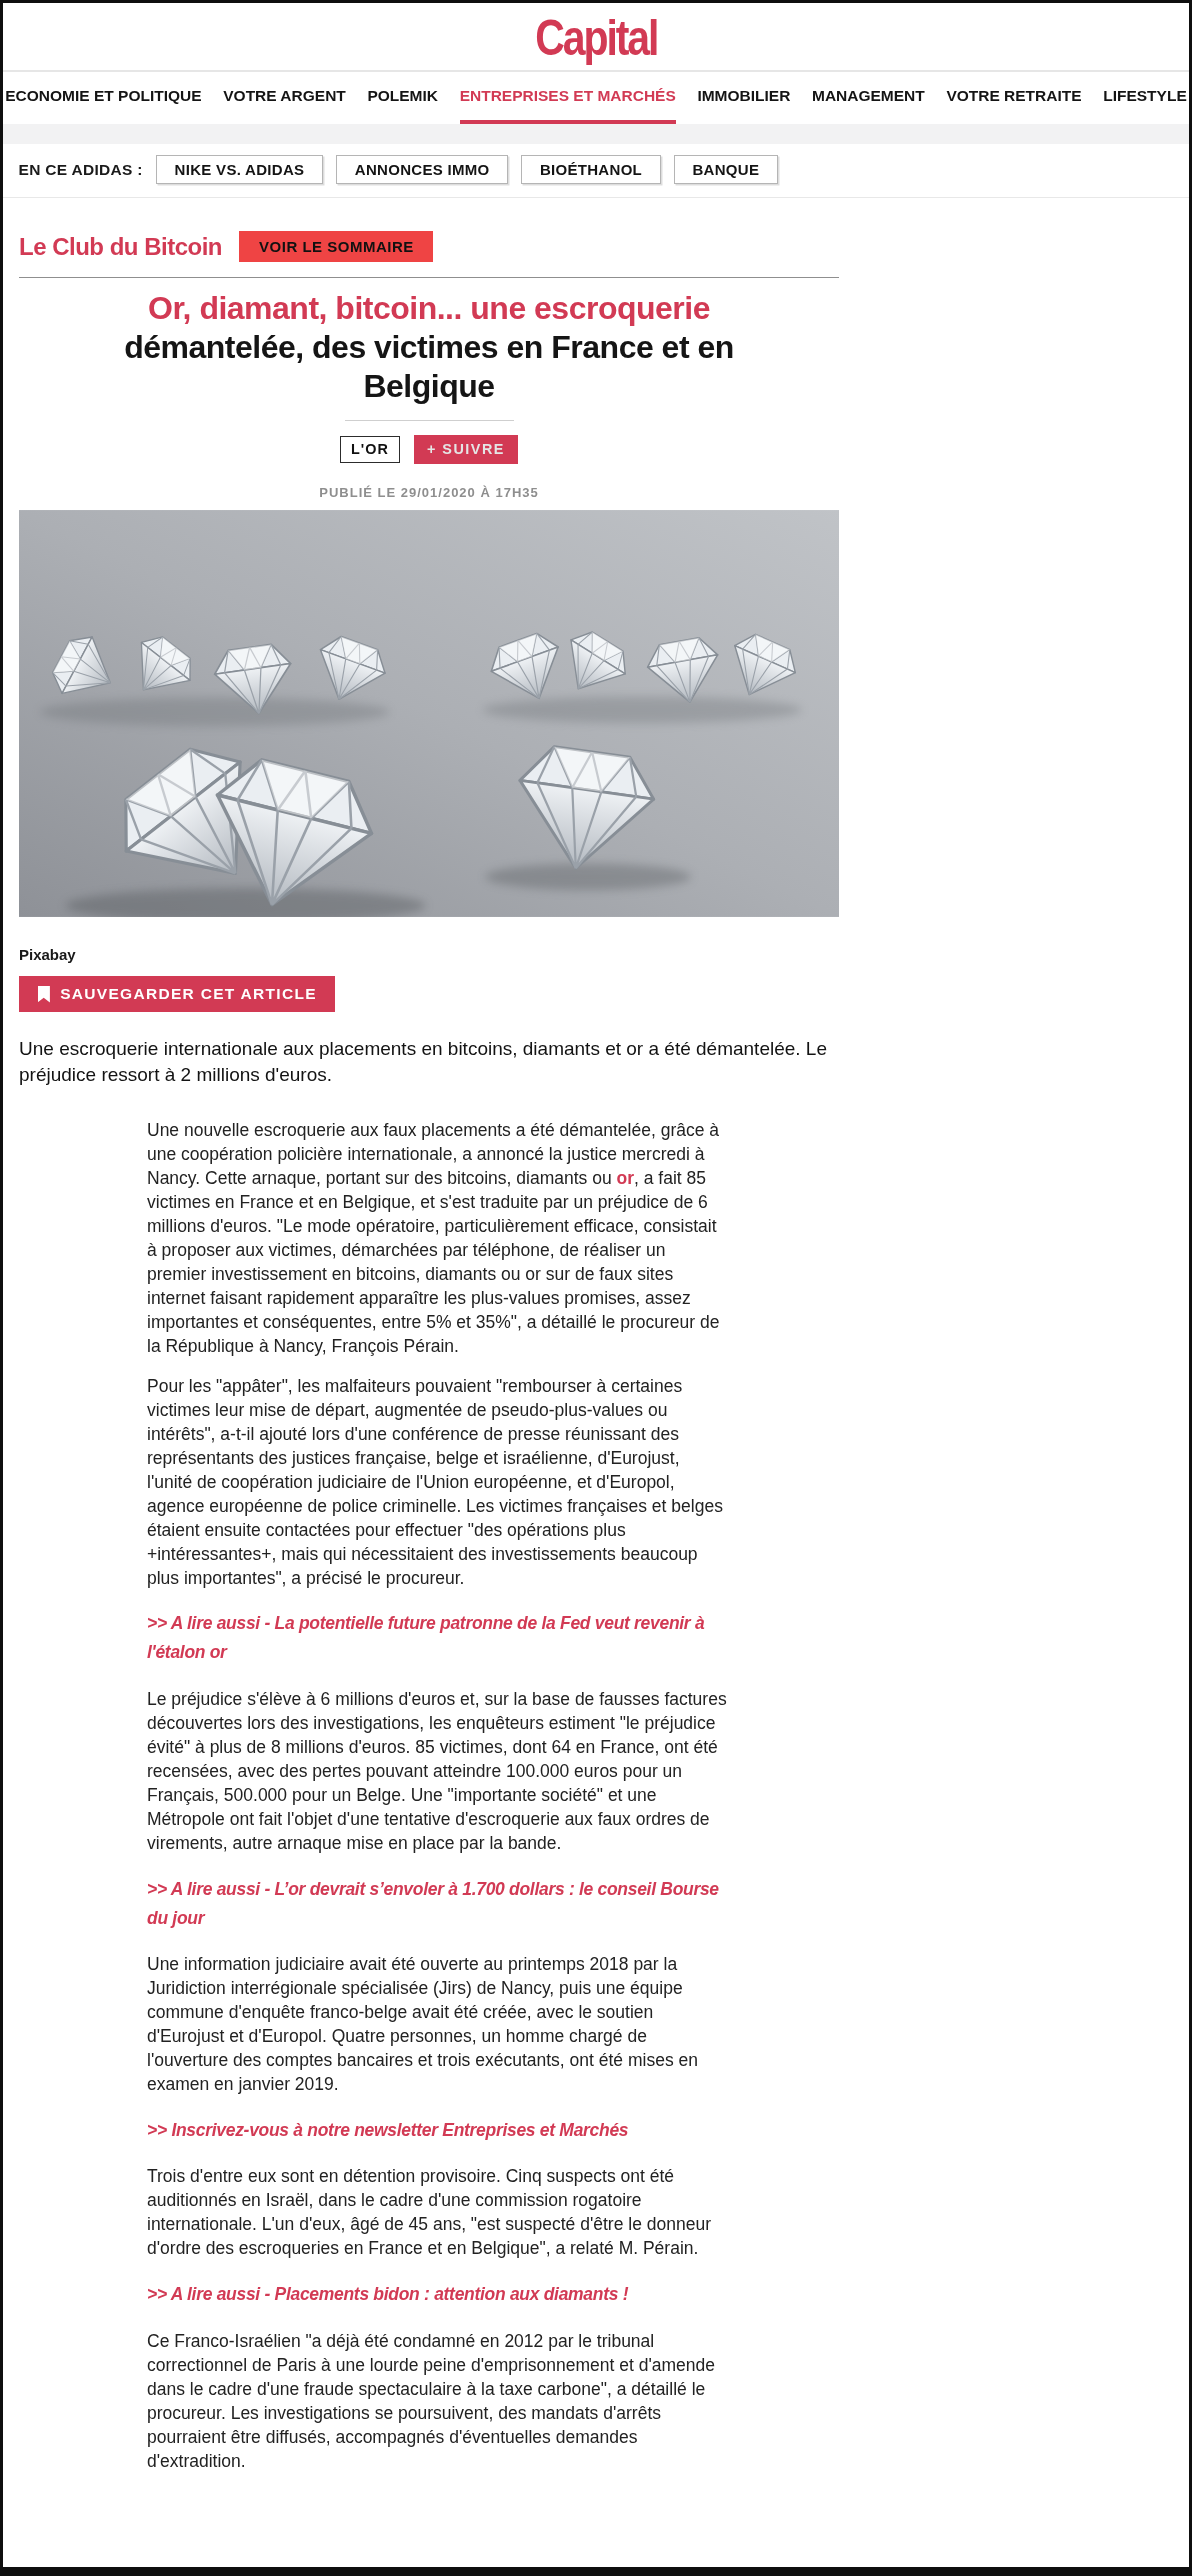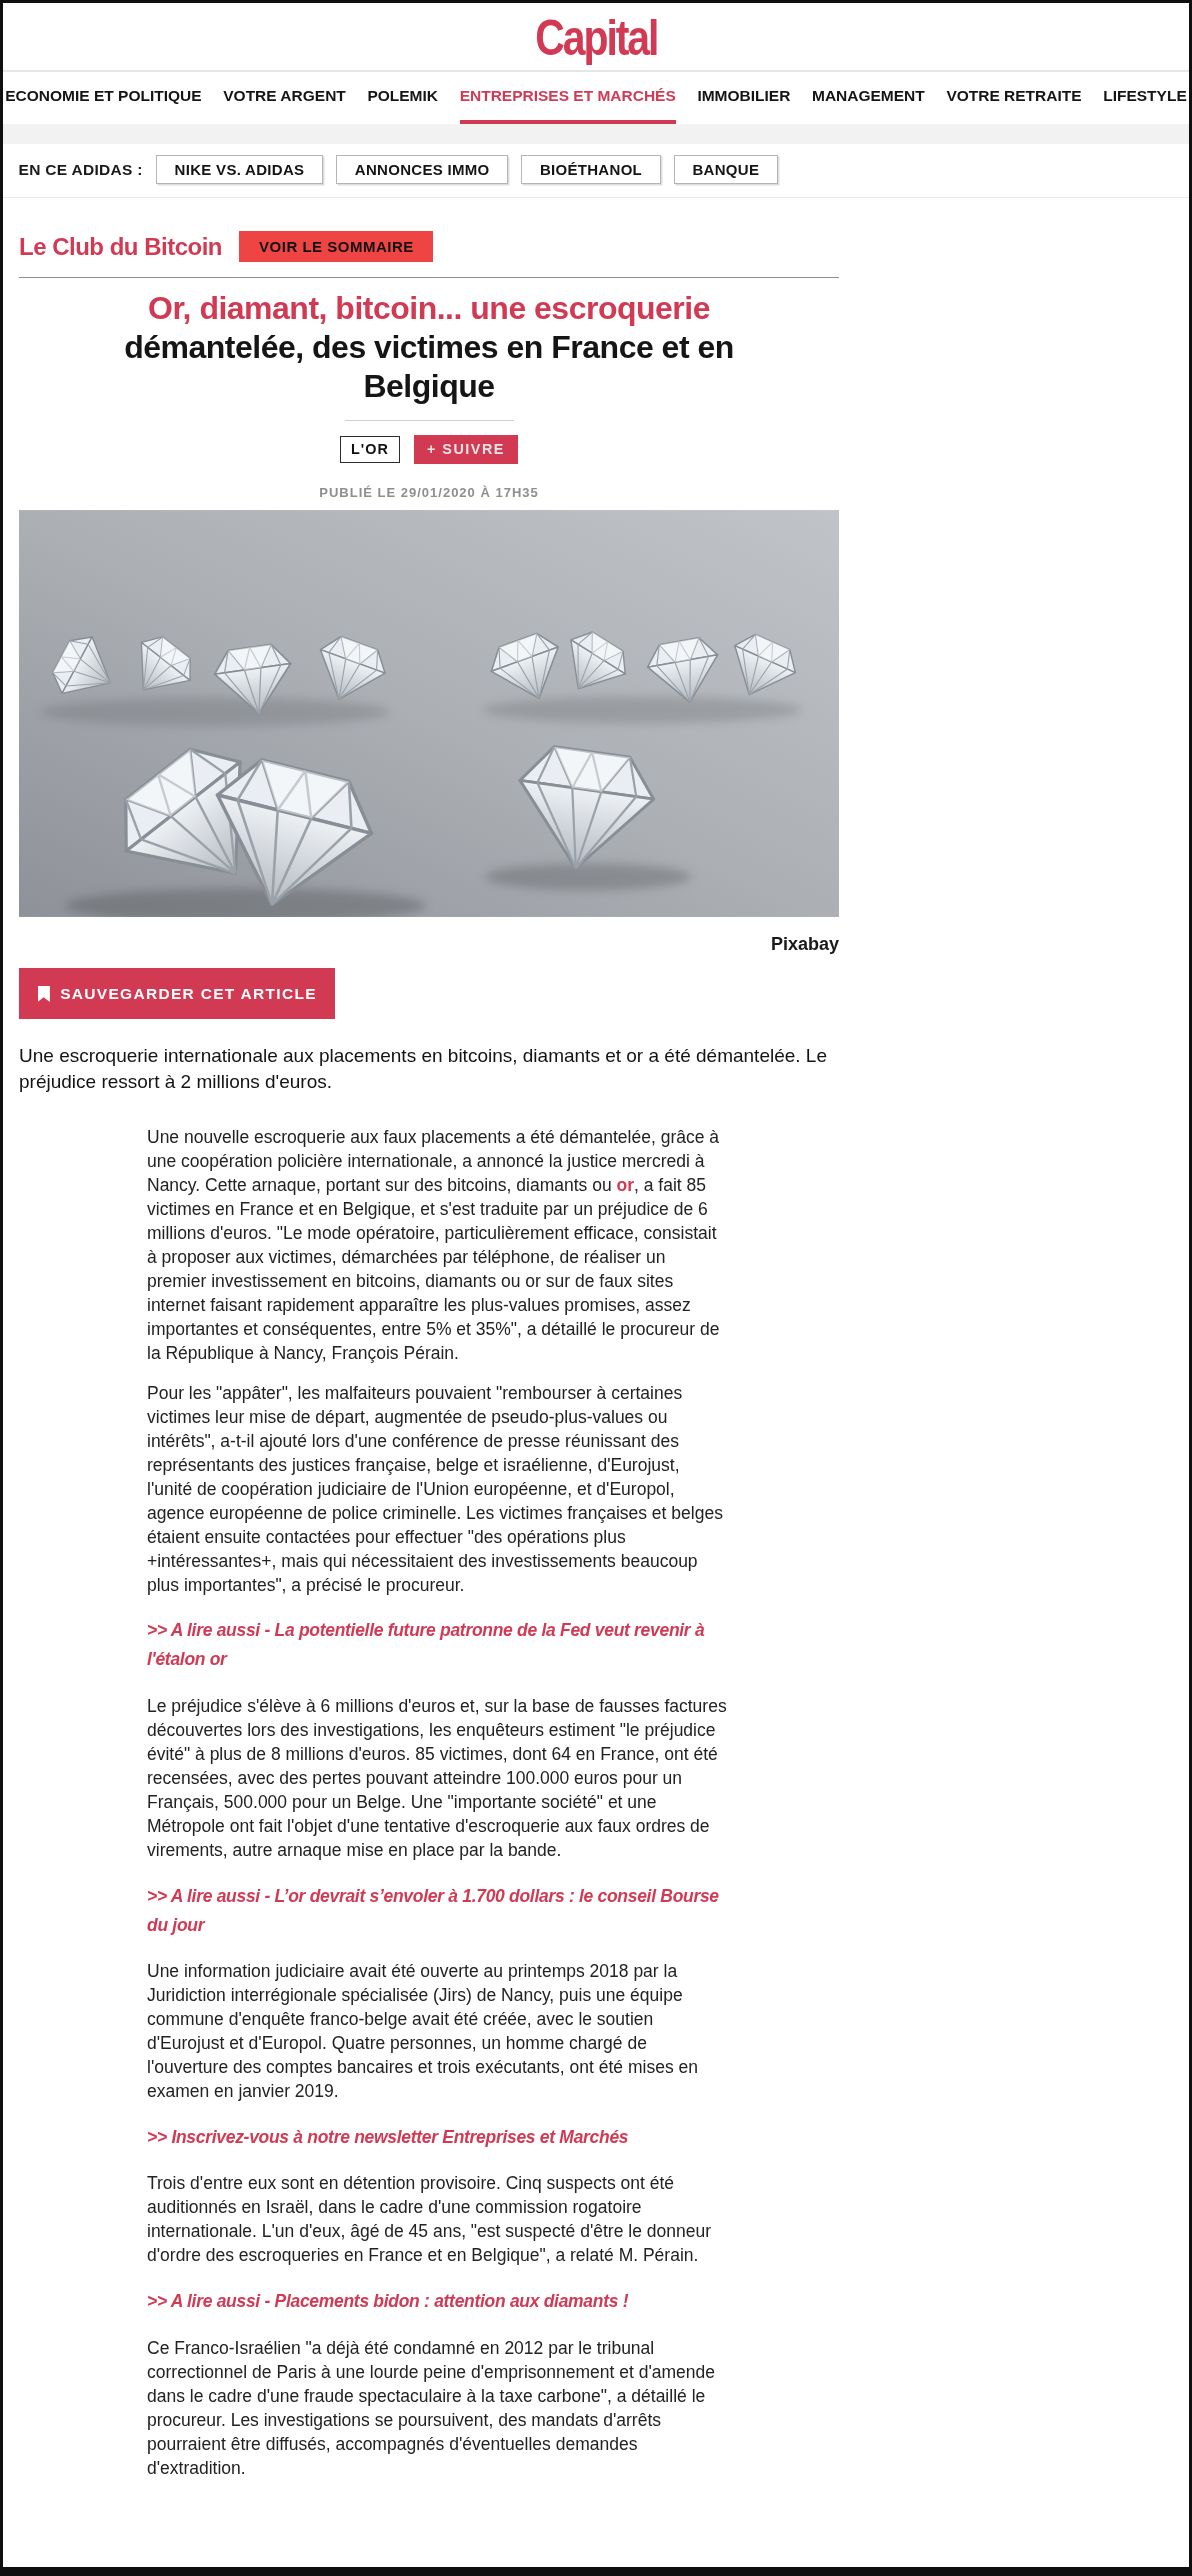--- a/index.html
+++ b/index.html
@@ -85,24 +85,24 @@
   }
 
   .published {
     margin-top:20.6px; text-align:center;
     font-size:13px; font-weight:bold; letter-spacing:1px; color:#8e8e8e;
   }
 
   .hero { margin:10.3px 0 0; width:820px; height:407px; }
   .hero svg { display:block; width:100%; height:100%; }
 
-  .credit { margin-top:17px; font-size:18px; font-weight:bold; color:#191919;text-align:right; }
+  .credit { margin-top:29px; font-size:15px; font-weight:bold; color:#191919; }
 
   .save-btn {
-    margin-top:13.4px; height:51px; display:inline-flex; align-items:center; gap:10.3px;
+    margin-top:13.4px; height:36px; display:inline-flex; align-items:center; gap:10.3px;
     background:var(--accent); color:#fff; border:none; cursor:pointer;
     font-family:"Liberation Sans", sans-serif;
     font-size:15.5px; font-weight:bold; letter-spacing:1.3px;
     padding:0 18.5px;
   }
   .bookmark {
     width:12.4px; height:16.5px; background:#fff;
     clip-path:polygon(0 0,100% 0,100% 100%,50% 70%,0 100%);
   }
 

